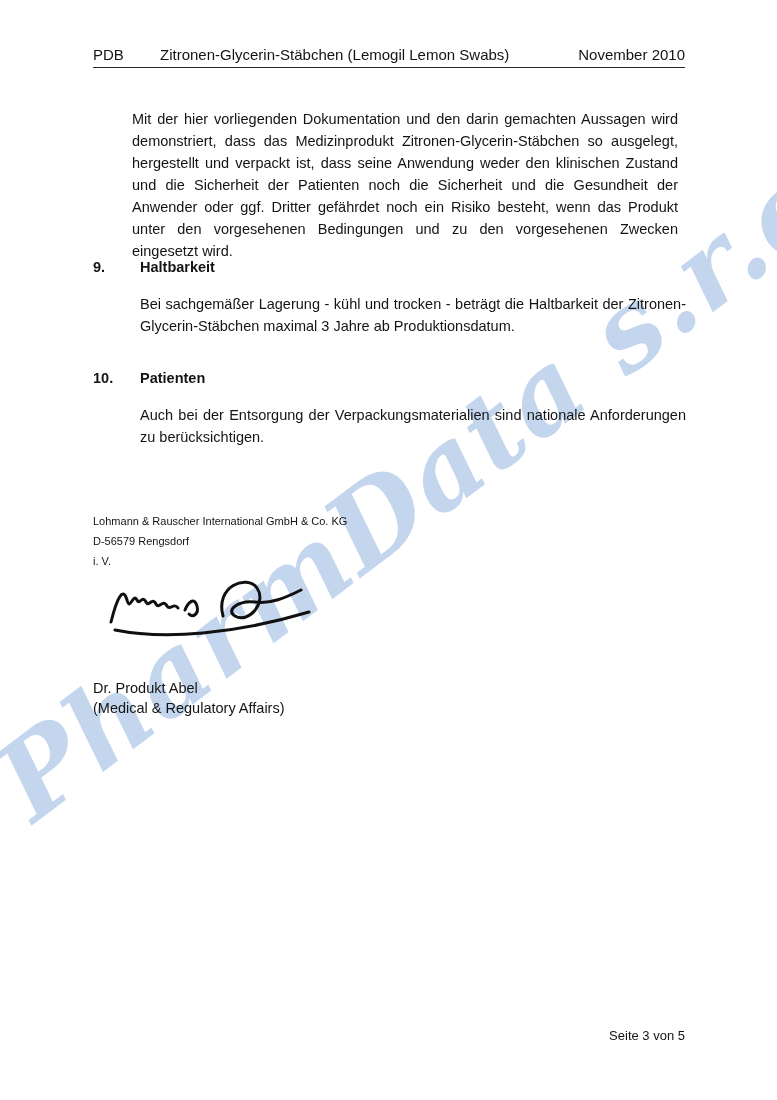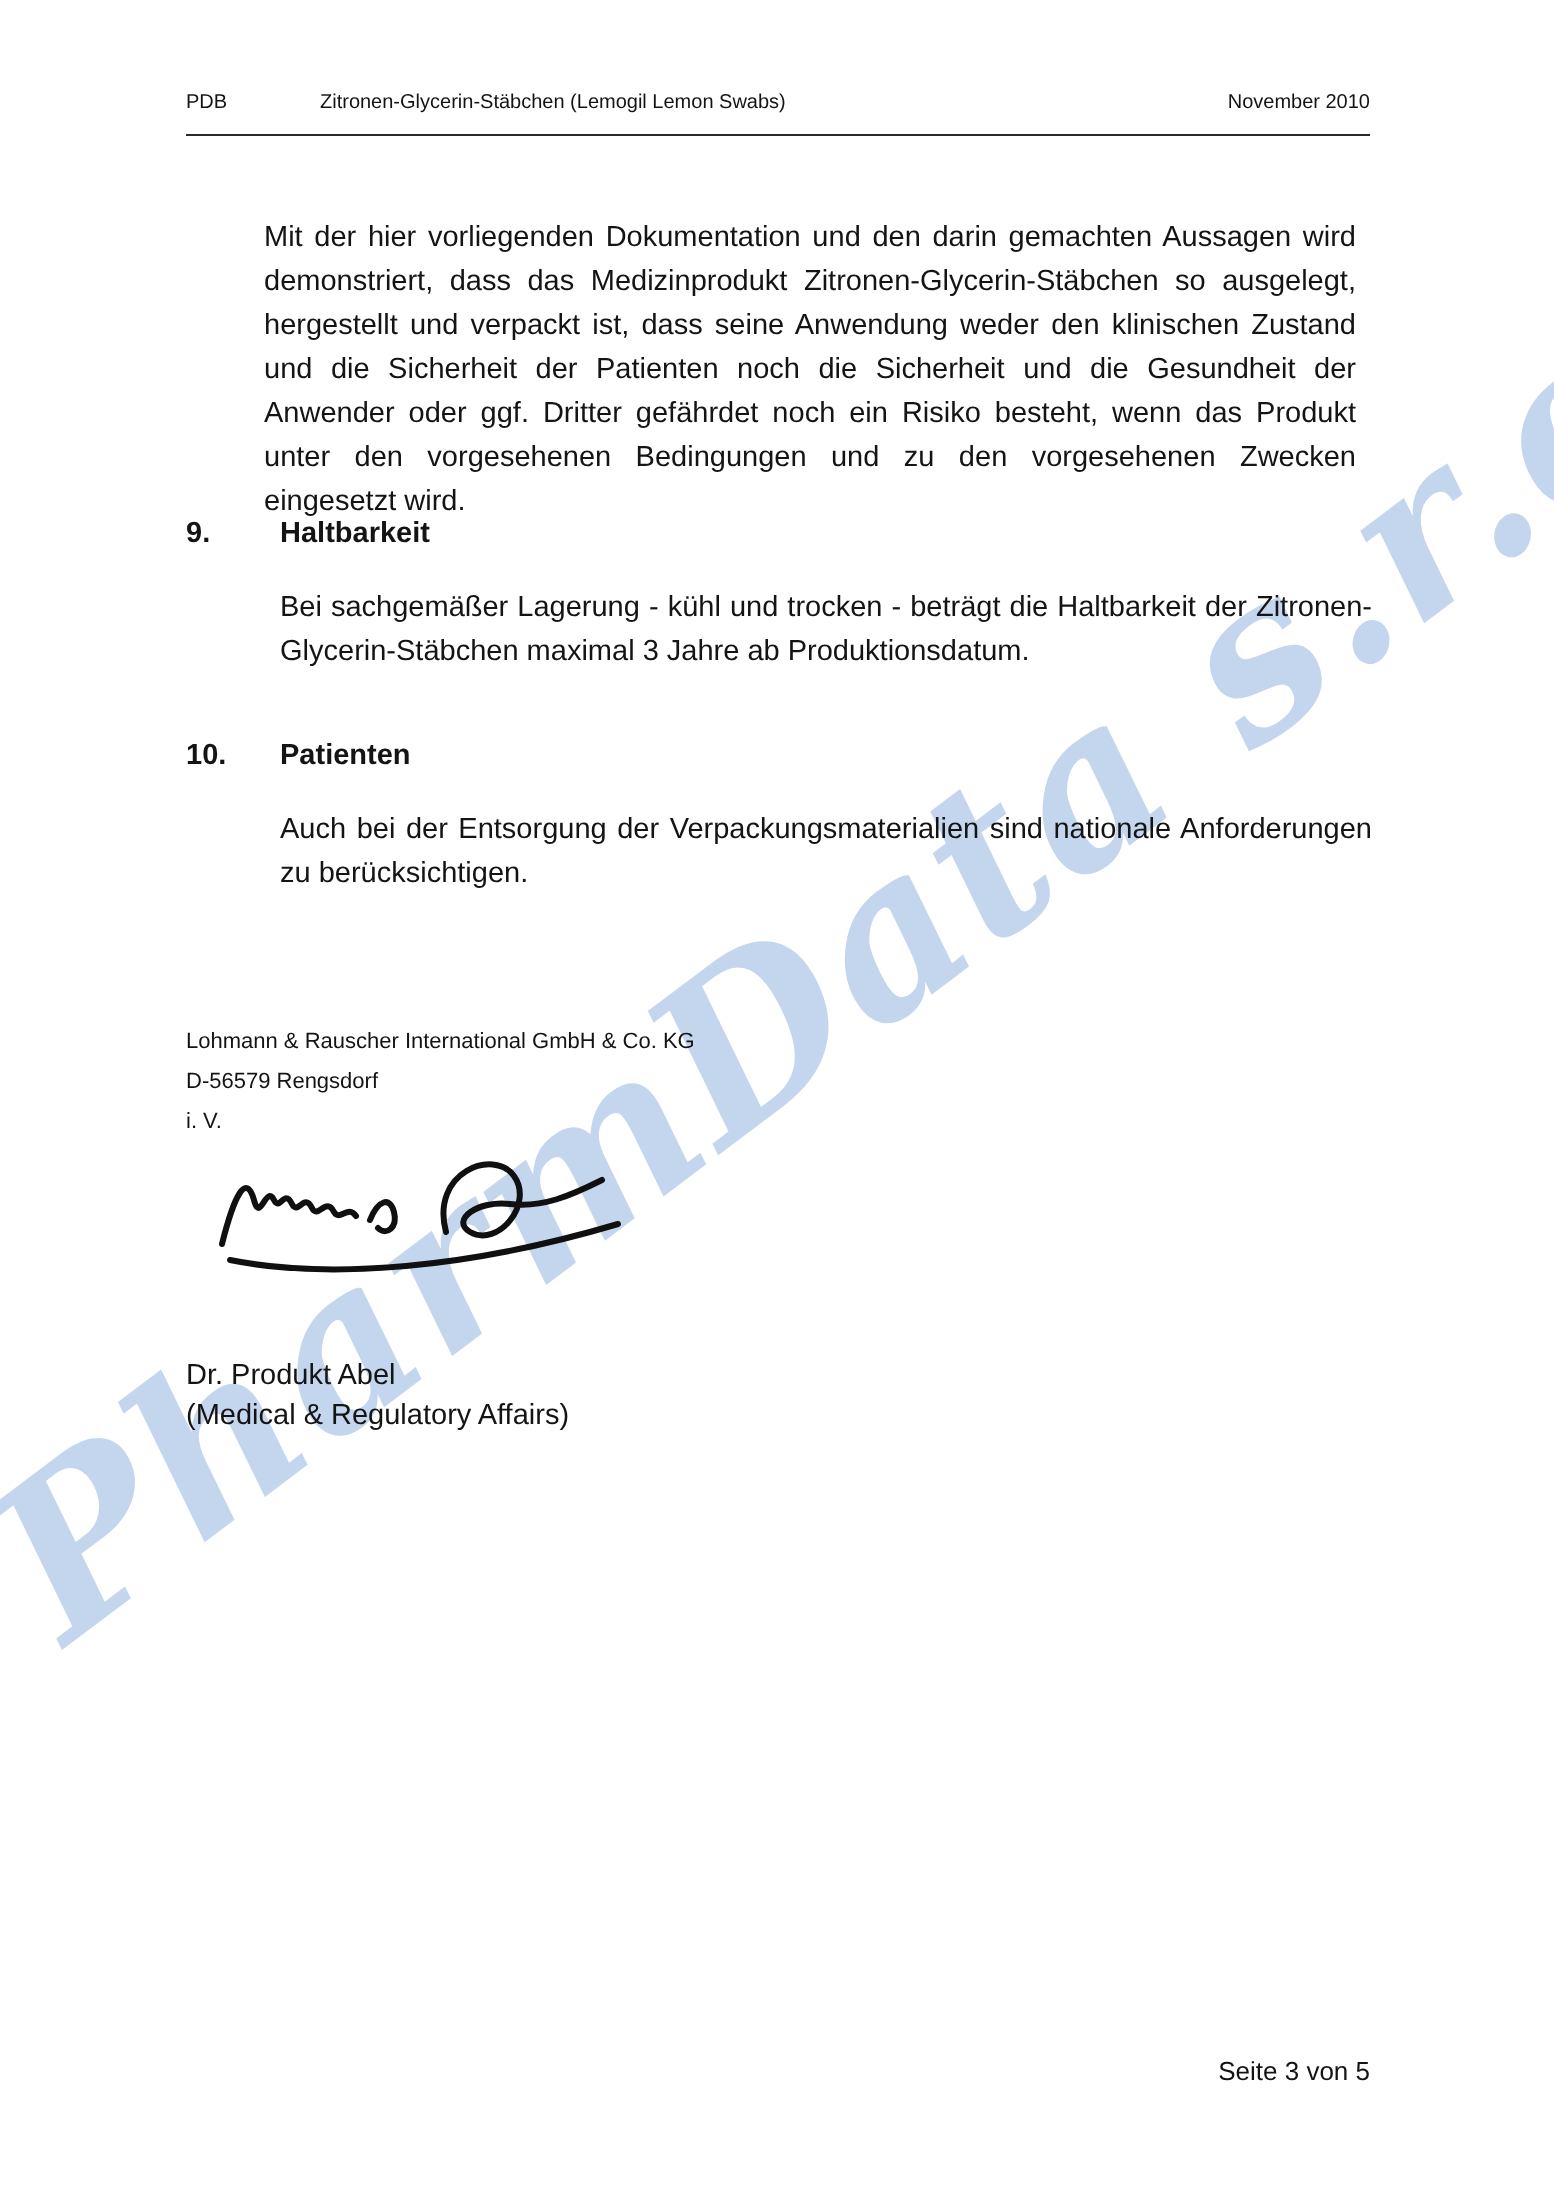--- a/index.html
+++ b/index.html
@@ -26,21 +26,21 @@
     font-weight:bold;
     font-size:108px;
     letter-spacing:2px;
     white-space:nowrap;
     color:rgba(125, 165, 215, 0.45);
     pointer-events:none;
     user-select:none;
   }
   .content { position:relative; z-index:1; }
 
-  .header { position:absolute; top:46px; left:93px; width:592px; height:18px; font-size:10px; }
+  .header { position:absolute; top:46px; left:93px; width:592px; height:18px; font-size:15px; }
   .header-left  { position:absolute; left:0; top:0; }
   .header-title { position:absolute; left:67px; top:0; }
   .header-date  { position:absolute; right:0; top:0; }
   .rule { position:absolute; top:67px; left:93px; width:592px; border-top:1px solid #2a2a2a; }
 
   .body-text { font-size:14.5px; line-height:22px; }
 
   .intro { position:absolute; top:108px; left:132px; width:546px; text-align:justify; }
 
   .section-head { position:absolute; left:93px; width:592px; font-size:14.5px; font-weight:bold; }

